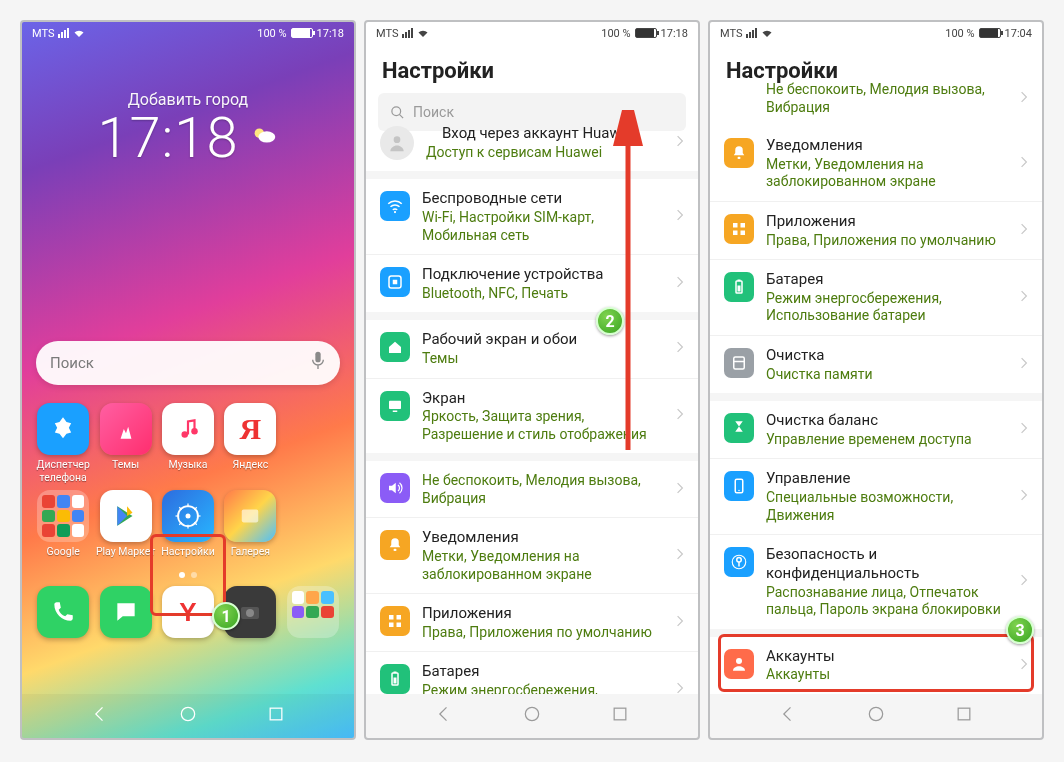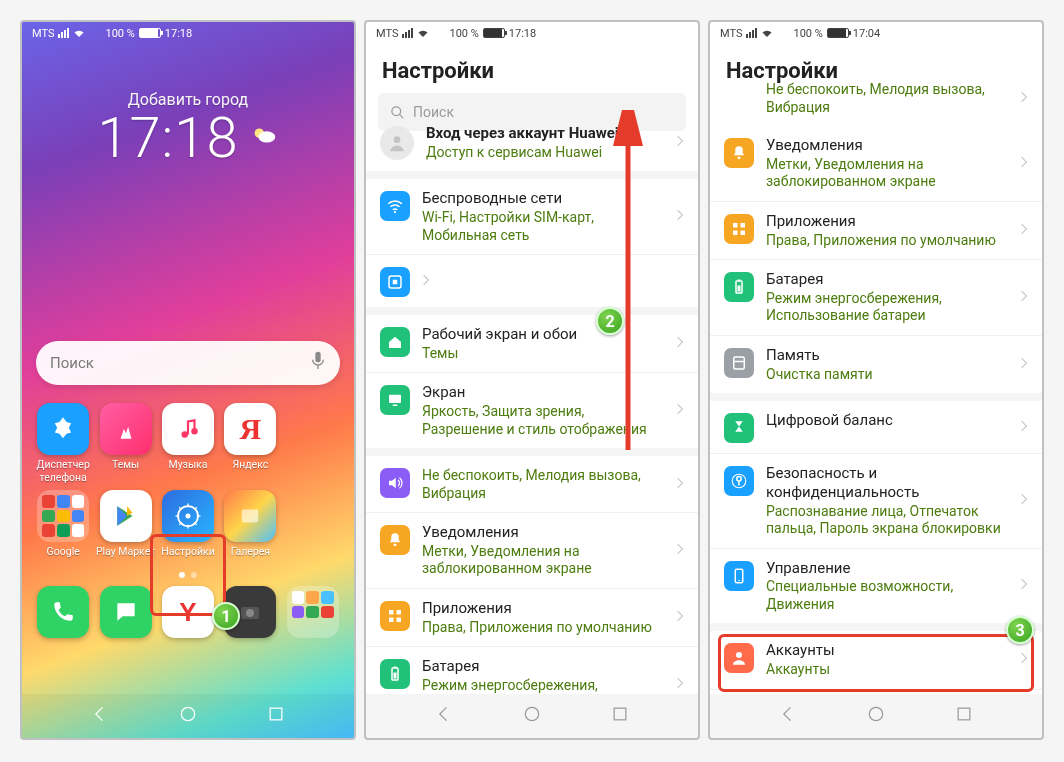--- a/index.html
+++ b/index.html
@@ -18,20 +18,21 @@
     border: 2px solid #bfc0c2;
     border-radius: 4px;
     position: relative;
     overflow: hidden;
   }
   
   .statusbar {
     height: 22px;
     display: flex;
     align-items: center;
+    justify-content: space-between;
     padding: 0 10px;
     font-size: 11px;
     color: #444;
     gap: 20px;
   }
   .statusbar.light { color: #fff; }
   .statusbar .left, .statusbar .right { display:flex; align-items:center; gap:4px; }
   .bat { width:22px; height:10px; border:1px solid currentColor; border-radius:2px; position:relative; display:inline-block;}
   .bat::after{content:"";position:absolute;right:-3px;top:2px;width:2px;height:4px;background:currentColor;}
   .bat .fill{background:currentColor;height:100%;width:90%;display:block;}
@@ -96,21 +97,21 @@
   .s-group-gap{height:8px;background:#f5f5f5;}
   .s-icon{width:30px;height:30px;border-radius:7px;display:flex;align-items:center;justify-content:center;flex-shrink:0;margin-top:2px;}
   .s-icon svg{width:18px;height:18px;fill:#fff;}
   .s-text{flex:1;min-width:0;}
   .s-name{font-size:15px;color:#222;line-height:1.25;}
   .s-sub{font-size:14px;color:#4d7c0f;line-height:1.25;margin-top:1px;}
   .chev{color:#c8c8c8;align-self:center;}
   .chev svg{width:8px;height:14px;}
   .avatar{width:34px;height:34px;border-radius:50%;background:#e9e9e9;display:flex;align-items:center;justify-content:center;flex-shrink:0;margin-top:2px;}
   .avatar svg{width:20px;height:20px;fill:#c4c4c4;}
-  .s-item.account .s-name{font-weight:700;}
+  .s-item.account .s-name{font-weight:400;margin-left:16px;}
 
   
   .bigarrow{position:absolute;pointer-events:none;}
 
   
   .sys-hl{position:absolute;border:3px solid #e43b2a;border-radius:6px;pointer-events:none;}
 
 </style>
 </head>
 <body>
@@ -377,20 +378,24 @@
               <path d="M2 2l6 6-6 6" stroke="currentColor" fill="none" stroke-width="1.5"></path>
             </svg></span>
         </div>
         <div class="s-item">
       <div class="s-icon" style="background:#1aa0ff">
             <svg viewBox="0 0 24 24">
               <rect x="4" y="4" width="16" height="16" rx="3" fill="none" stroke="#fff" stroke-width="2"></rect>
               <rect x="9" y="9" width="6" height="6" fill="#fff"></rect>
             </svg>
           </div>
+      <div class="s-text">
+            <div class="s-name">Подключение устройства</div>
+            <div class="s-sub">Bluetooth, NFC, Печать</div>
+          </div>
       <span class="chev"><svg viewBox="0 0 10 16">
               <path d="M2 2l6 6-6 6" stroke="currentColor" fill="none" stroke-width="1.5"></path>
             </svg></span>
         </div>
         <div class="s-group-gap"></div>
         <div class="s-item">
       <div class="s-icon" style="background:#21c17a">
             <svg viewBox="0 0 24 24">
               <path d="M4 12l8-7 8 7v8H4z" fill="#fff"></path>
             </svg>
@@ -595,67 +600,68 @@
             </svg></span>
         </div>
         <div class="s-item">
       <div class="s-icon" style="background:#9aa0a6">
             <svg viewBox="0 0 24 24">
               <rect x="5" y="4" width="14" height="16" rx="2" fill="none" stroke="#fff" stroke-width="2"></rect>
               <line x1="5" y1="10" x2="19" y2="10" stroke="#fff" stroke-width="2"></line>
             </svg>
           </div>
       <div class="s-text">
-            <div class="s-name">Память</div>
+            <div class="s-name">Очистка</div>
             <div class="s-sub">Очистка памяти</div>
           </div>
       <span class="chev"><svg viewBox="0 0 10 16">
               <path d="M2 2l6 6-6 6" stroke="currentColor" fill="none" stroke-width="1.5"></path>
             </svg></span>
         </div>
         <div class="s-group-gap"></div>
         <div class="s-item">
       <div class="s-icon" style="background:#21c17a">
             <svg viewBox="0 0 24 24">
               <path d="M7 3h10l-5 7 5 7H7l5-7z" fill="#fff"></path>
             </svg>
           </div>
       <div class="s-text">
-            <div class="s-name">Цифровой баланс</div>
+            <div class="s-name">Очистка баланс</div>
+            <div class="s-sub">Управление временем доступа</div>
+          </div>
+      <span class="chev"><svg viewBox="0 0 10 16">
+              <path d="M2 2l6 6-6 6" stroke="currentColor" fill="none" stroke-width="1.5"></path>
+            </svg></span>
+        </div>
+        <div class="s-item">
+      <div class="s-icon" style="background:#1aa0ff">
+            <svg viewBox="0 0 24 24">
+              <rect x="7" y="3" width="10" height="18" rx="2" fill="none" stroke="#fff" stroke-width="2"></rect>
+              <circle cx="12" cy="18" r="1" fill="#fff"></circle>
+            </svg>
+          </div>
+      <div class="s-text">
+            <div class="s-name">Управление</div>
+            <div class="s-sub">Специальные возможности, Движения</div>
           </div>
       <span class="chev"><svg viewBox="0 0 10 16">
               <path d="M2 2l6 6-6 6" stroke="currentColor" fill="none" stroke-width="1.5"></path>
             </svg></span>
         </div>
         <div class="s-item">
       <div class="s-icon" style="background:#1aa0ff">
             <svg viewBox="0 0 24 24">
               <circle cx="12" cy="9" r="3" fill="none" stroke="#fff" stroke-width="2"></circle>
               <path d="M12 12v6" stroke="#fff" stroke-width="2"></path>
               <circle cx="12" cy="12" r="9" fill="none" stroke="#fff" stroke-width="1.5"></circle>
             </svg>
           </div>
       <div class="s-text">
             <div class="s-name">Безопасность и конфиденциальность</div>
             <div class="s-sub">Распознавание лица, Отпечаток пальца, Пароль экрана блокировки</div>
-          </div>
-      <span class="chev"><svg viewBox="0 0 10 16">
-              <path d="M2 2l6 6-6 6" stroke="currentColor" fill="none" stroke-width="1.5"></path>
-            </svg></span>
-        </div>
-        <div class="s-item">
-      <div class="s-icon" style="background:#1aa0ff">
-            <svg viewBox="0 0 24 24">
-              <rect x="7" y="3" width="10" height="18" rx="2" fill="none" stroke="#fff" stroke-width="2"></rect>
-              <circle cx="12" cy="18" r="1" fill="#fff"></circle>
-            </svg>
-          </div>
-      <div class="s-text">
-            <div class="s-name">Управление</div>
-            <div class="s-sub">Специальные возможности, Движения</div>
           </div>
       <span class="chev"><svg viewBox="0 0 10 16">
               <path d="M2 2l6 6-6 6" stroke="currentColor" fill="none" stroke-width="1.5"></path>
             </svg></span>
         </div>
         <div class="s-group-gap"></div>
         <div class="s-item">
       <div class="s-icon" style="background:#ff6b4a">
             <svg viewBox="0 0 24 24">
               <circle cx="12" cy="8" r="4" fill="#fff"></circle>

